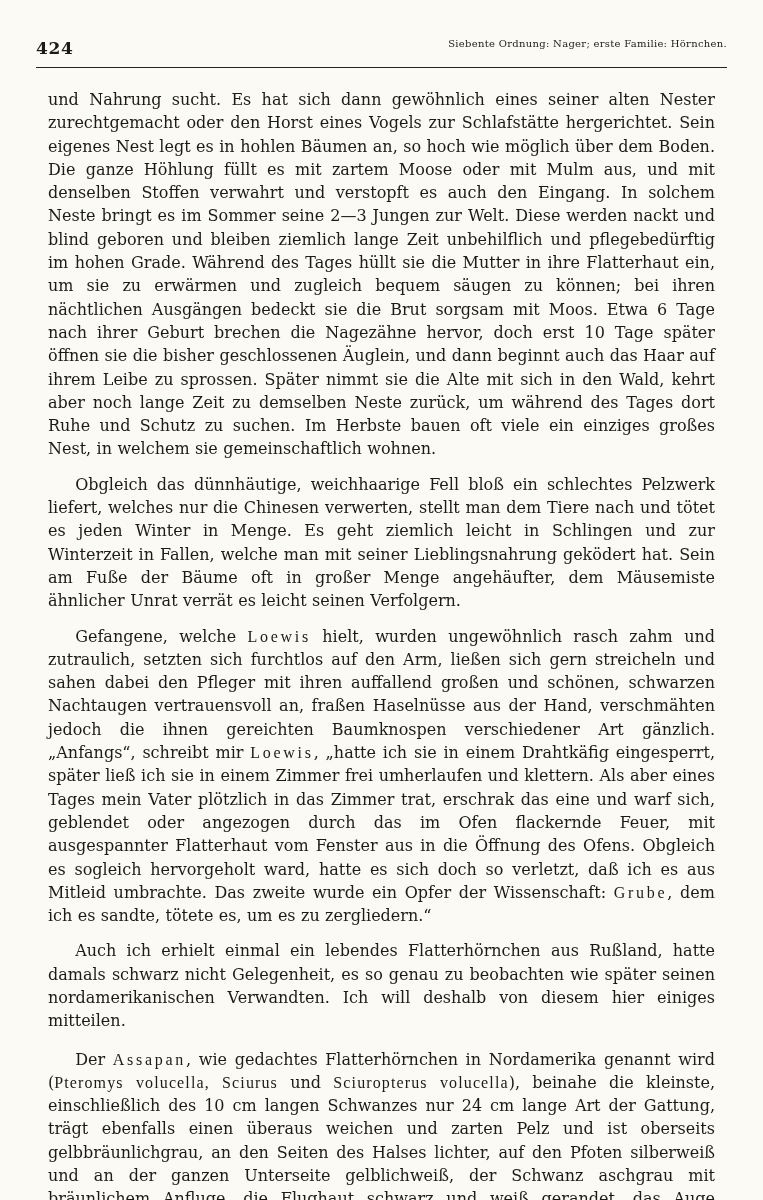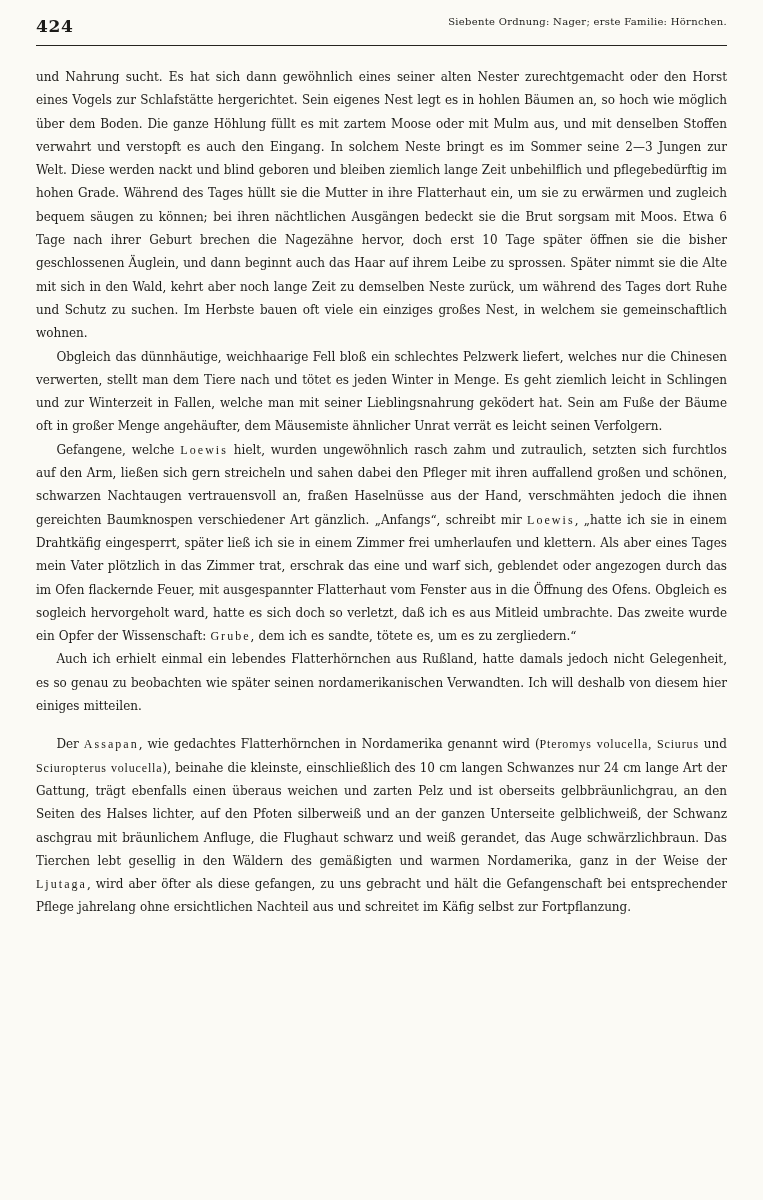--- a/index.html
+++ b/index.html
@@ -10,21 +10,21 @@
   body{
     background:var(--paper);
     color:var(--ink);
     font-family:"DejaVu Serif","Liberation Serif",serif;
   }
   .page{
     position:relative;
     width:763px;
     height:1200px;
     box-sizing:border-box;
-    padding:16px 36px 26px 36px;
+    padding:38px 36px 26px 36px;
     background:var(--paper);
     overflow:hidden;
   }
   .page-header{
     position:relative;
     height:24px;
   }
   .page-number{
     position:absolute;
     left:0;
@@ -38,23 +38,23 @@
     text-align:right;
     font-size:10px;
     letter-spacing:0.03em;
   }
   .header-rule{
     border:0;
     border-top:1.6px solid #26241f;
     margin:5px 0 20px 0;
   }
   .page-body p.para{
-    margin:0;
+    margin:12px;
     text-align:justify;
-    font-size:12px;
+    font-size:16px;
     line-height:23.3px;
     word-spacing:0.02em;
   }
   .page-body p.indent{
     text-indent:1.7em;
   }
   .page-body p.section-break{
     margin-top:15px;
   }
   .spaced{
@@ -72,16 +72,16 @@
 <div class="page">
   <div class="page-header">
     <span class="page-number">424</span>
     <span class="running-title">Siebente Ordnung: Nager; erste Familie: Hörnchen.</span>
   </div>
   <hr class="header-rule">
   <div class="page-body">
       <p class="para"><span>und Nahrung sucht.  Es hat sich dann gewöhnlich eines seiner alten Nester zurechtgemacht oder den Horst eines Vogels zur Schlafstätte hergerichtet.  Sein eigenes Nest legt es in hohlen Bäumen an, so hoch wie möglich über dem Boden.  Die ganze Höhlung füllt es mit zartem Moose oder mit Mulm aus, und mit denselben Stoffen verwahrt und verstopft es auch den Eingang.  In solchem Neste bringt es im Sommer seine 2—3 Jungen zur Welt.  Diese werden nackt und blind geboren und bleiben ziemlich lange Zeit unbehilflich und pflegebedürftig im hohen Grade. Während des Tages hüllt sie die Mutter in ihre Flatterhaut ein, um sie zu erwärmen und zugleich bequem säugen zu können; bei ihren nächtlichen Ausgängen bedeckt sie die Brut sorgsam mit Moos.  Etwa 6 Tage nach ihrer Geburt brechen die Nagezähne hervor, doch erst 10 Tage später öffnen sie die bisher geschlossenen Äuglein, und dann beginnt auch das Haar auf ihrem Leibe zu sprossen.  Später nimmt sie die Alte mit sich in den Wald, kehrt aber noch lange Zeit zu demselben Neste zurück, um während des Tages dort Ruhe und Schutz zu suchen.  Im Herbste bauen oft viele ein einziges großes Nest, in welchem sie gemeinschaftlich wohnen.</span></p>
       <p class="para indent"><span>Obgleich das dünnhäutige, weichhaarige Fell bloß ein schlechtes Pelzwerk liefert, welches nur die Chinesen verwerten, stellt man dem Tiere nach und tötet es jeden Winter in Menge.  Es geht ziemlich leicht in Schlingen und zur Winterzeit in Fallen, welche man mit seiner Lieblingsnahrung geködert hat.  Sein am Fuße der Bäume oft in großer Menge angehäufter, dem Mäusemiste ähnlicher Unrat verrät es leicht seinen Verfolgern.</span></p>
       <p class="para indent"><span>Gefangene, welche </span><span class="spaced">Loewis</span><span> hielt, wurden ungewöhnlich rasch zahm und zutraulich, setzten sich furchtlos auf den Arm, ließen sich gern streicheln und sahen dabei den Pfleger mit ihren auffallend großen und schönen, schwarzen Nachtaugen vertrauensvoll an, fraßen Haselnüsse aus der Hand, verschmähten jedoch die ihnen gereichten Baumknospen verschiedener Art gänzlich.  „Anfangs“, schreibt mir </span><span class="spaced">Loewis</span><span>, „hatte ich sie in einem Drahtkäfig eingesperrt, später ließ ich sie in einem Zimmer frei umherlaufen und klettern.  Als aber eines Tages mein Vater plötzlich in das Zimmer trat, erschrak das eine und warf sich, geblendet oder angezogen durch das im Ofen flackernde Feuer, mit ausgespannter Flatterhaut vom Fenster aus in die Öffnung des Ofens.  Obgleich es sogleich hervorgeholt ward, hatte es sich doch so verletzt, daß ich es aus Mitleid umbrachte.  Das zweite wurde ein Opfer der Wissenschaft: </span><span class="spaced">Grube</span><span>, dem ich es sandte, tötete es, um es zu zergliedern.“</span></p>
-      <p class="para indent"><span>Auch ich erhielt einmal ein lebendes Flatterhörnchen aus Rußland, hatte damals jedoch nicht Gelegenheit, es so genau zu beobachten wie später seinen nordamerikanischen Verwandten.  Ich will deshalb von diesem hier einiges mitteilen.</span></p>
+      <p class="para indent"><span>Auch ich erhielt einmal ein lebendes Flatterhörnchen aus Rußland, hatte damals schwarz nicht Gelegenheit, es so genau zu beobachten wie später seinen nordamerikanischen Verwandten.  Ich will deshalb von diesem hier einiges mitteilen.</span></p>
       <p class="para indent section-break"><span>Der </span><span class="spaced">Assapan</span><span>, wie gedachtes Flatterhörnchen in Nordamerika genannt wird (</span><span class="latin">Pteromys volucella, Sciurus</span><span> und </span><span class="latin">Sciuropterus volucella</span><span>), beinahe die kleinste, einschließlich des 10 cm langen Schwanzes nur 24 cm lange Art der Gattung, trägt ebenfalls einen überaus weichen und zarten Pelz und ist oberseits gelbbräunlichgrau, an den Seiten des Halses lichter, auf den Pfoten silberweiß und an der ganzen Unterseite gelblichweiß, der Schwanz aschgrau mit bräunlichem Anfluge, die Flughaut schwarz und weiß gerandet, das Auge schwärzlichbraun.  Das Tierchen lebt gesellig in den Wäldern des gemäßigten und warmen Nordamerika, ganz in der Weise der </span><span class="spaced">Ljutaga</span><span>, wird aber öfter als diese gefangen, zu uns gebracht und hält die Gefangenschaft bei entsprechender Pflege jahrelang ohne ersichtlichen Nachteil aus und schreitet im Käfig selbst zur Fortpflanzung.</span></p>
     </div>
 </div>
 
 </body></html>

